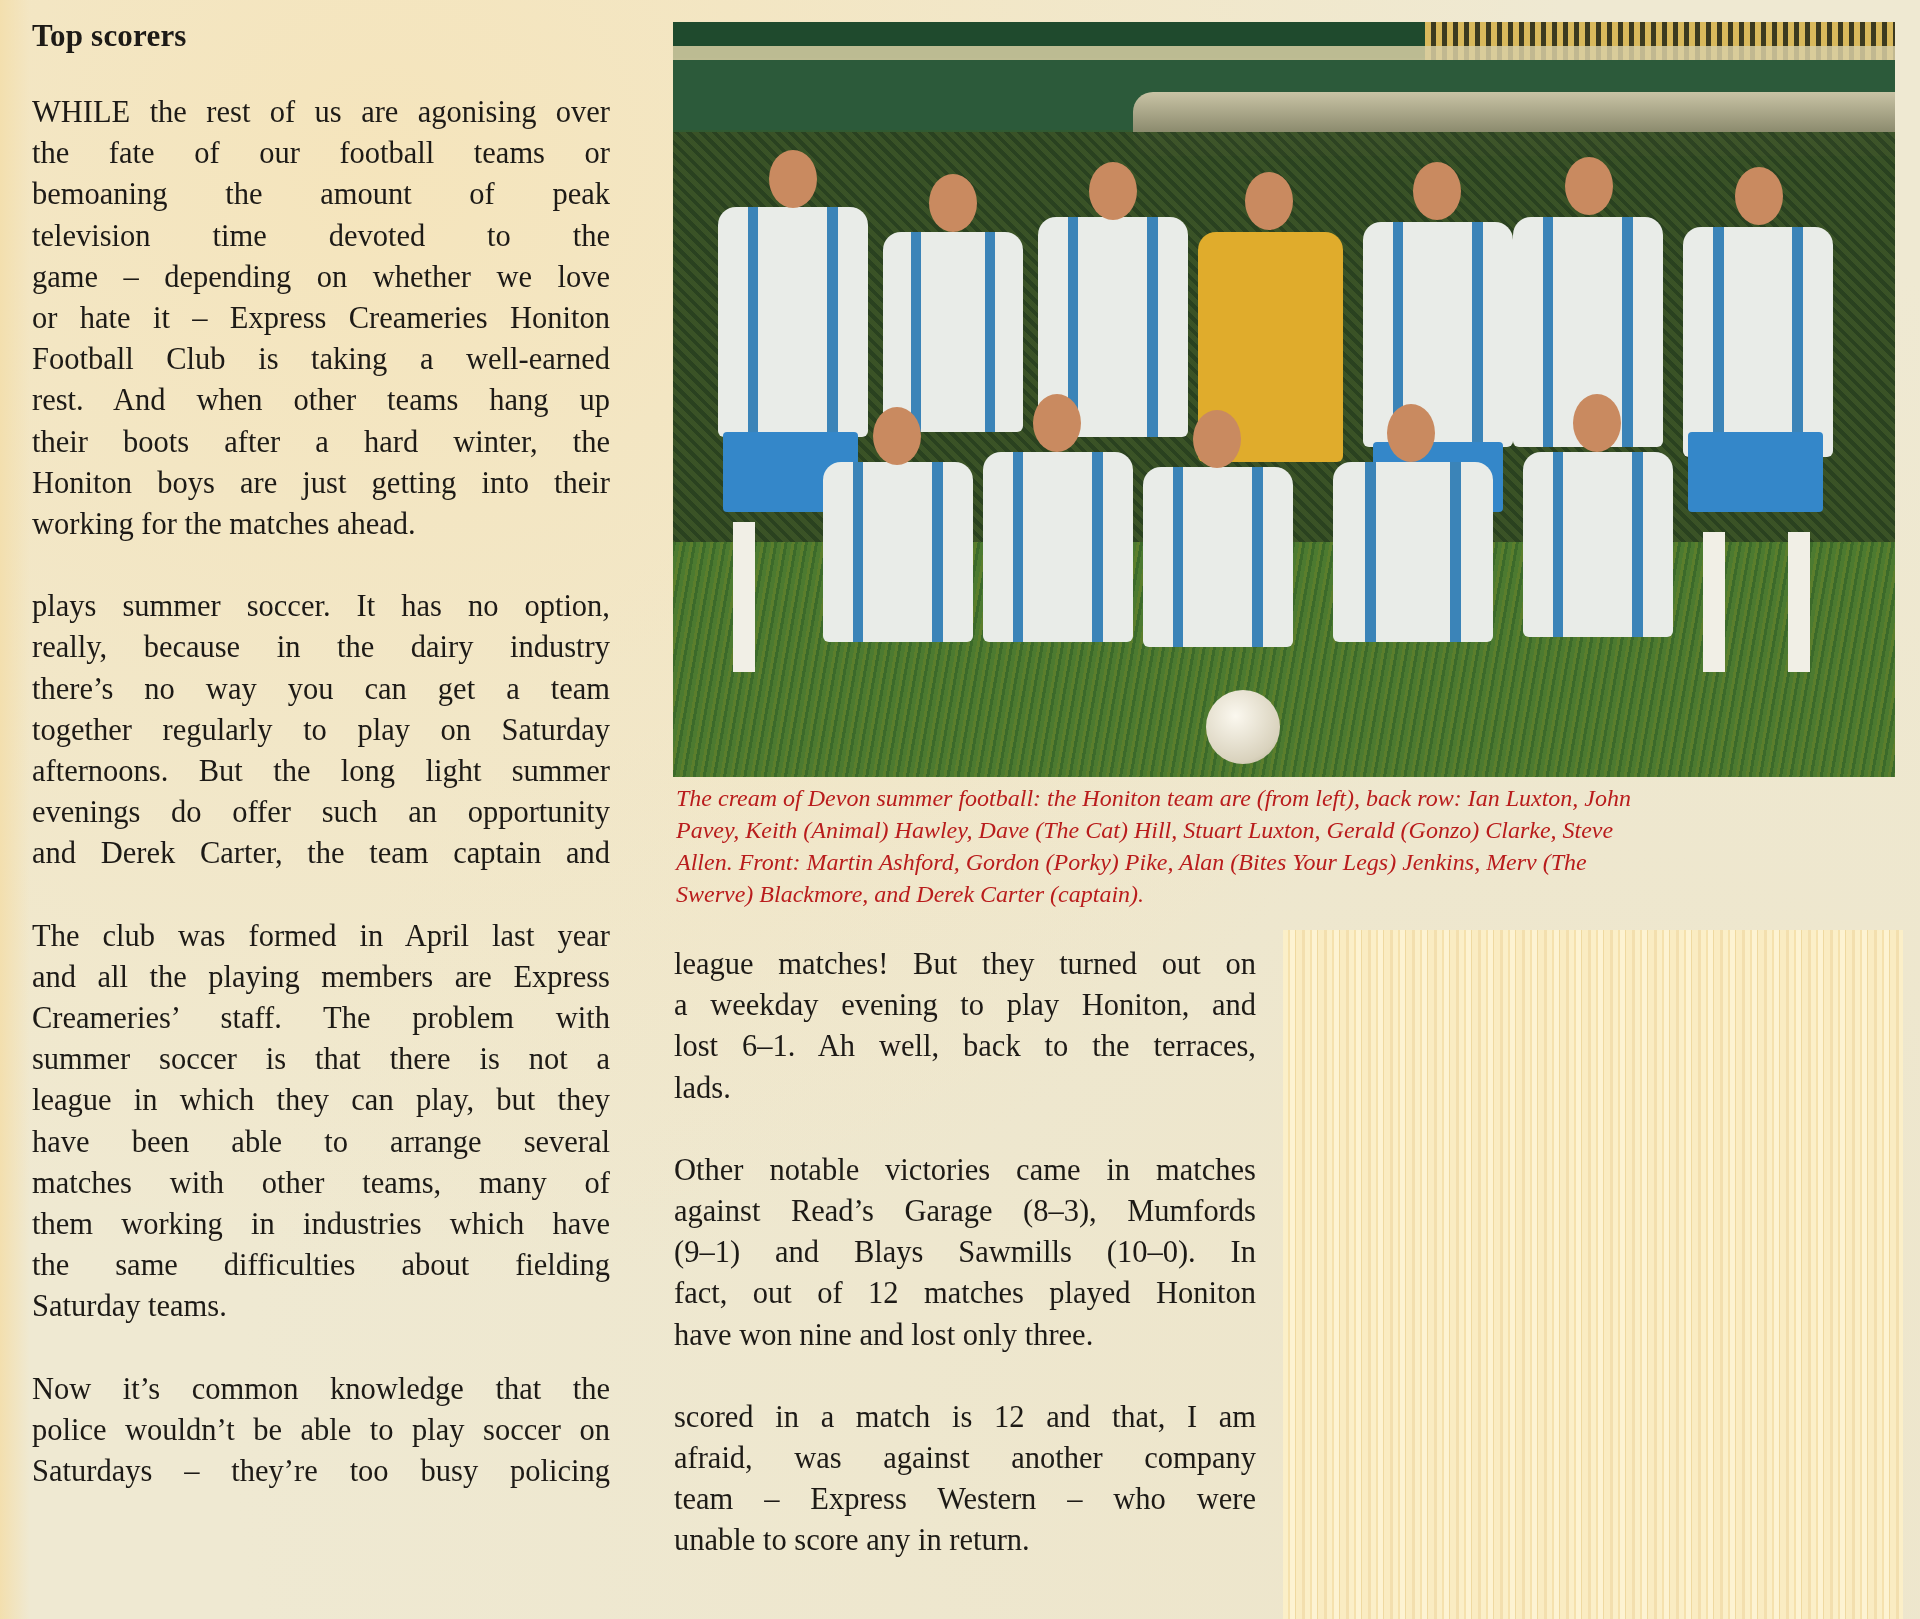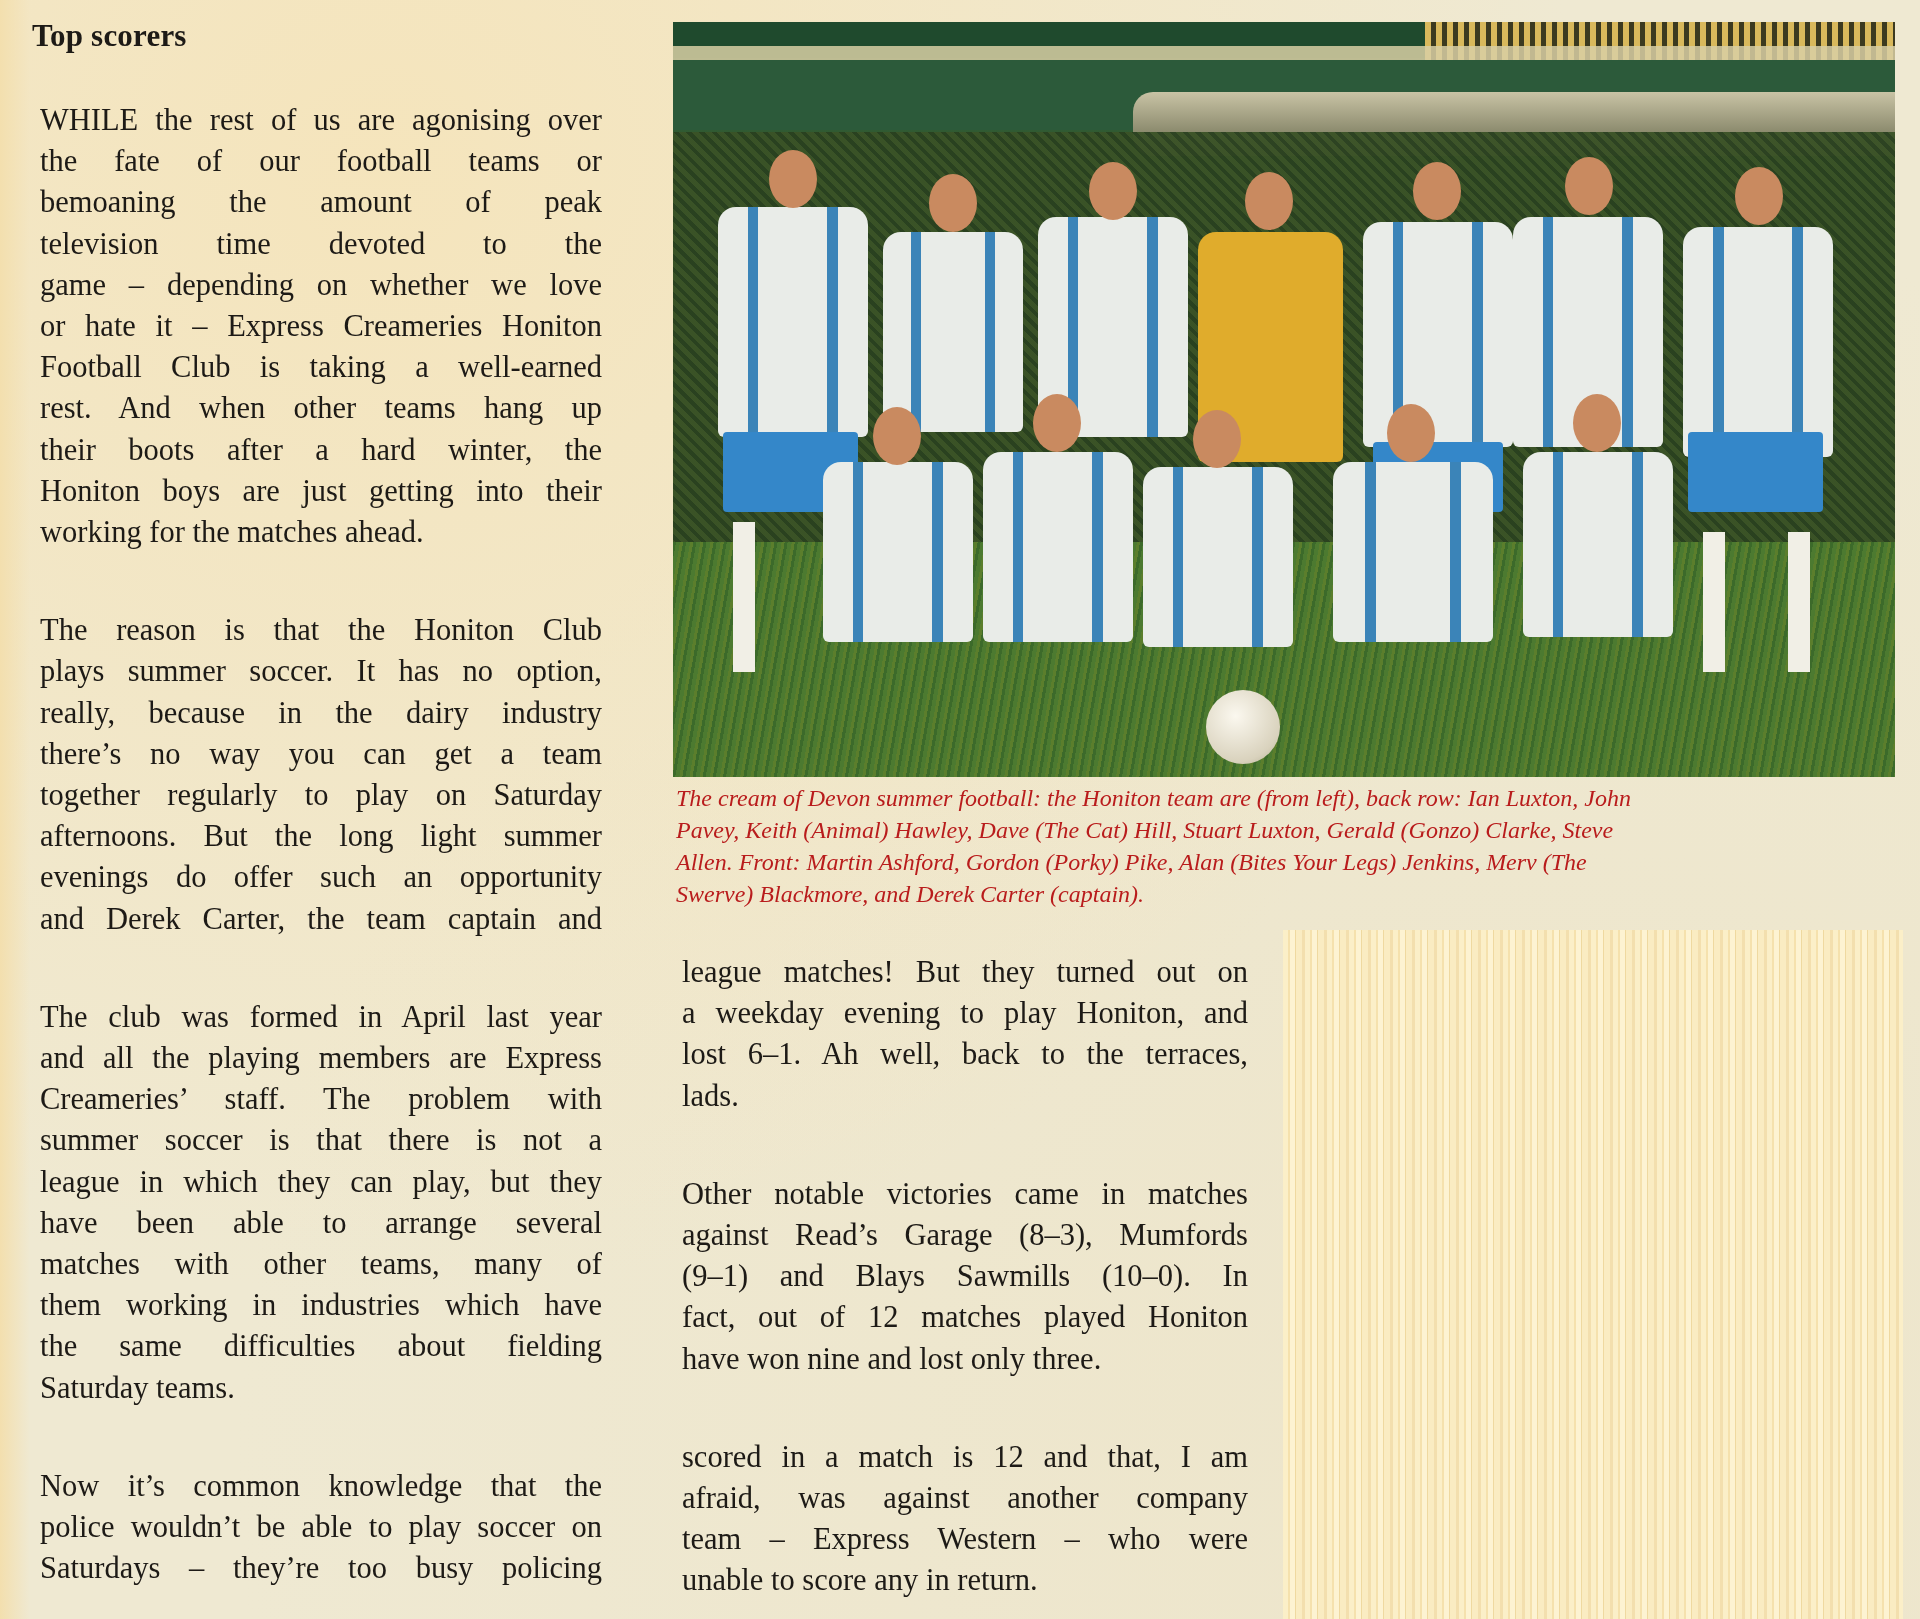--- a/index.html
+++ b/index.html
@@ -6,21 +6,21 @@
   body{width:1920px;height:1619px;position:relative;overflow:hidden;
     background:#f4ecd3;font-family:"Liberation Serif","DejaVu Serif",serif;color:#1d1a16;}
   .paper{position:absolute;inset:0;
     background:
       radial-gradient(ellipse at 20% 10%, rgba(250,225,170,0.55), transparent 55%),
       radial-gradient(ellipse at 80% 90%, rgba(235,225,195,0.5), transparent 60%),
       #efe9d2;}
   .shade-left{position:absolute;left:0;top:0;width:30px;height:1619px;background:linear-gradient(90deg,#f3dfae,rgba(243,223,174,0));}
   .title{position:absolute;left:32px;top:18px;font-size:31px;font-weight:bold;letter-spacing:0.2px;}
   .col{position:absolute;font-size:30.5px;line-height:41.2px;}
-  .col p{margin:8px;text-align:justify;text-align-last:left;}
+  .col p{margin:0;text-align:justify;text-align-last:left;}
   .col .line{display:block;text-align:justify;text-align-last:justify;white-space:nowrap;}
   .col .line.last{text-align-last:left;}
   .col-left{left:32px;width:578px;top:92px;}
   .col-mid{left:674px;width:582px;top:944px;}
   .gap{height:41px;}
   .photo{position:absolute;left:673px;top:22px;width:1222px;height:755px;overflow:hidden;
     background:linear-gradient(180deg,#264c2c 0%,#2f5a33 12%,#3a5c2a 40%,#405f26 70%,#5a6a2a 100%);}
   .photo .sky{position:absolute;left:0;top:0;width:100%;height:36px;background:#1f4a2d;}
   .photo .roofline{position:absolute;left:0;top:24px;width:100%;height:14px;background:#d8cfa5;opacity:.85;}
   .photo .shed{position:absolute;left:0;top:38px;width:100%;height:70px;background:#2c5a3a;}
@@ -63,21 +63,20 @@
     <span class="line">game – depending on whether we love</span>
     <span class="line">or hate it – Express Creameries Honiton</span>
     <span class="line">Football Club is taking a well-earned</span>
     <span class="line">rest. And when other teams hang up</span>
     <span class="line">their boots after a hard winter, the</span>
     <span class="line">Honiton boys are just getting into their</span>
     <span class="line last">working for the matches ahead.</span>
   </p>
   <div class="gap"></div>
   <p>
-    <span class="line">The reason is that the Honiton Club</span>
     <span class="line">plays summer soccer. It has no option,</span>
     <span class="line">really, because in the dairy industry</span>
     <span class="line">there’s no way you can get a team</span>
     <span class="line">together regularly to play on Saturday</span>
     <span class="line">afternoons. But the long light summer</span>
     <span class="line">evenings do offer such an opportunity</span>
     <span class="line">and Derek Carter, the team captain and</span>
   </p>
   <div class="gap"></div>
   <p>

